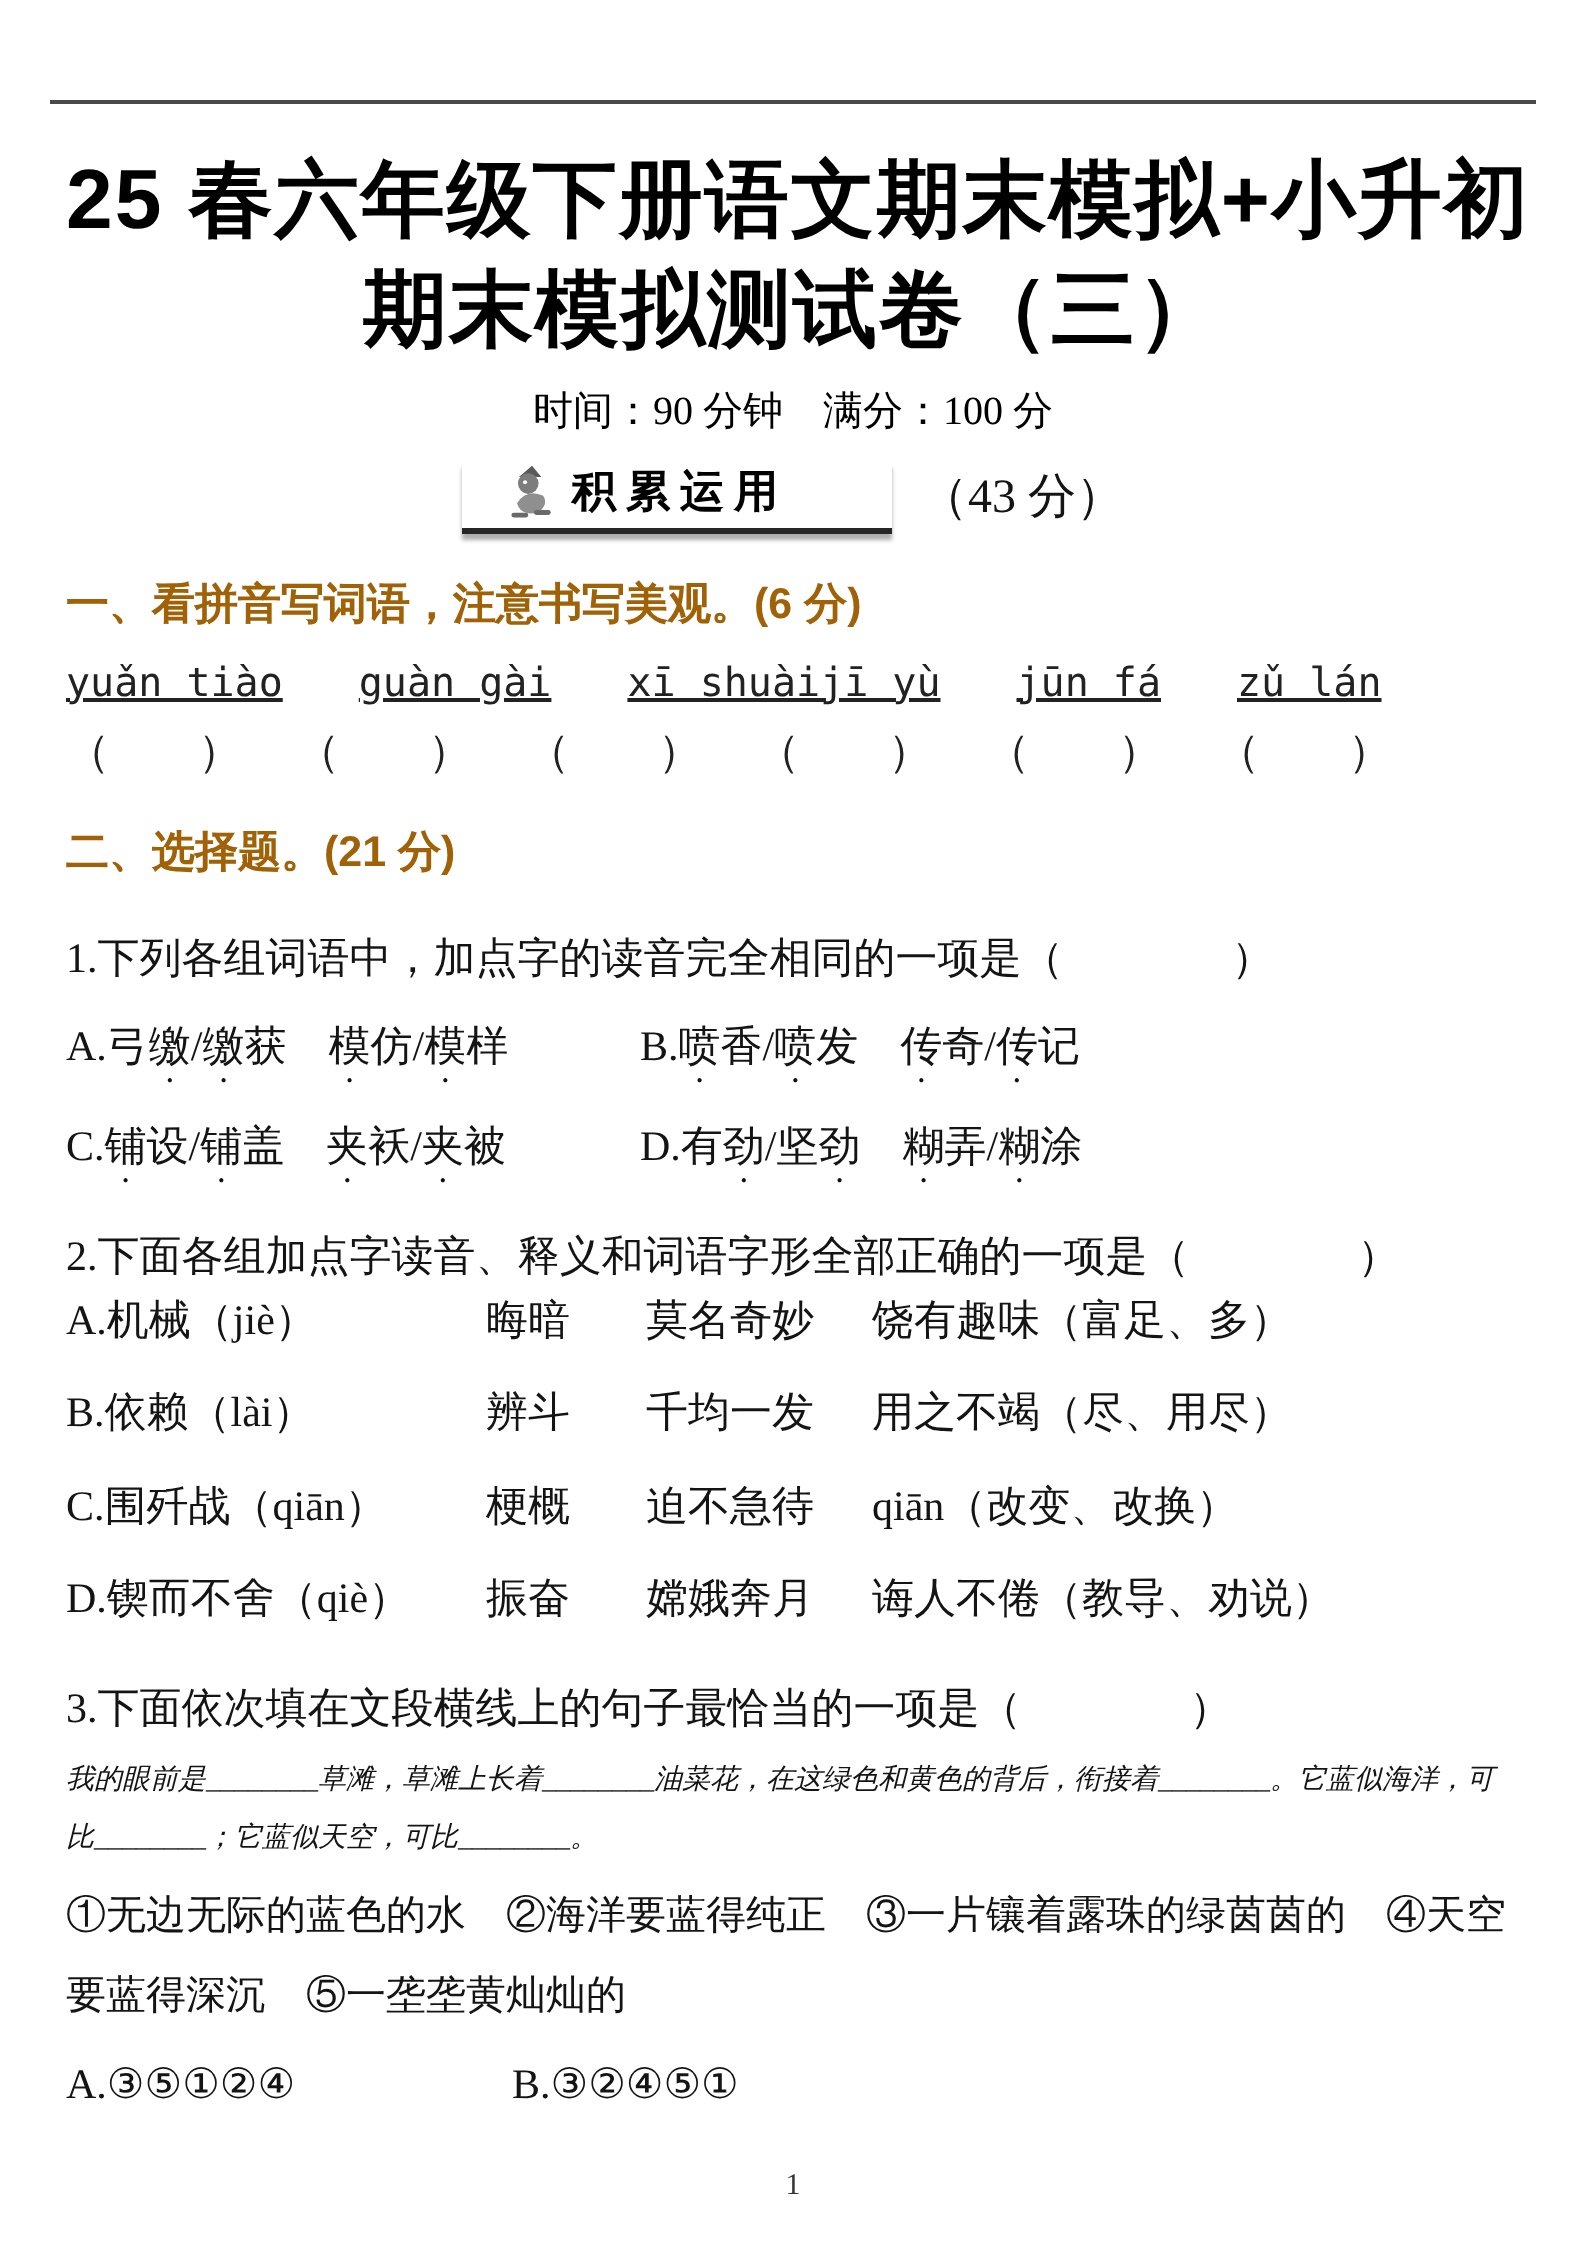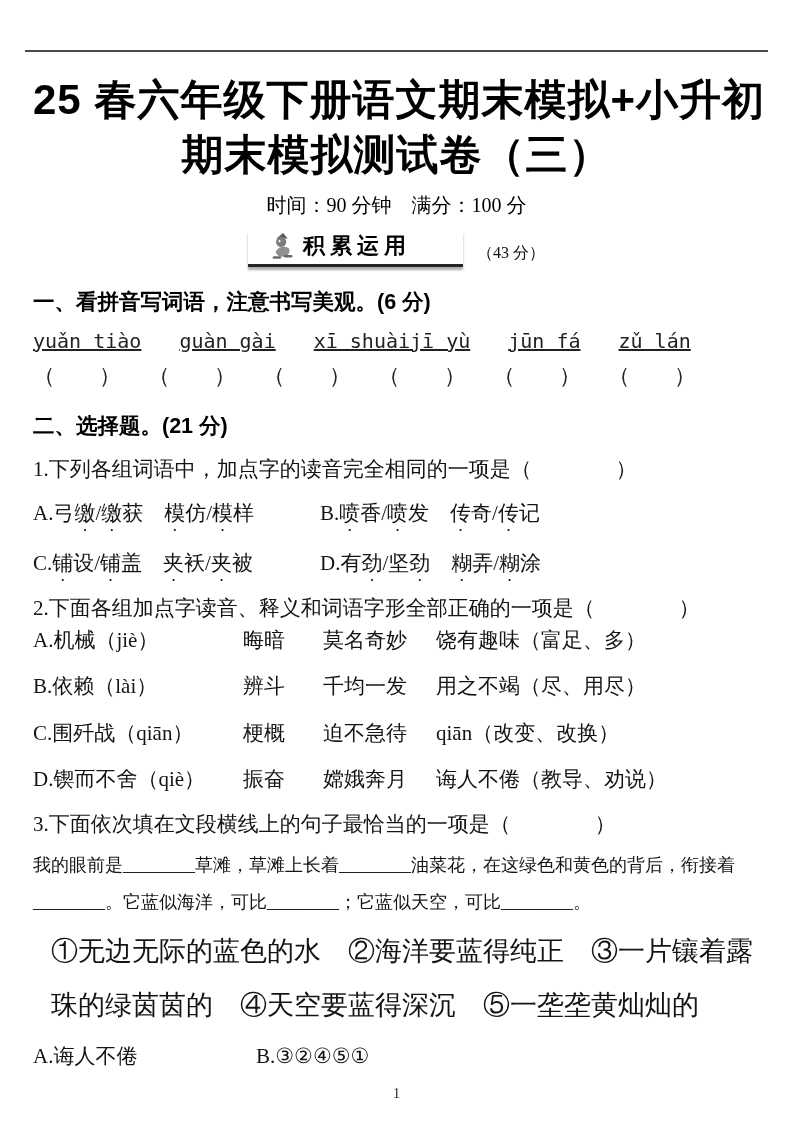--- a/index.html
+++ b/index.html
@@ -38,47 +38,47 @@
     display: flex; align-items: center; gap: 5px;
     padding: 0 52px 3px 20px;
     border-bottom: 3px solid #262626;
     box-shadow: 0 3px 2px rgba(0,0,0,0.32);
   }
   .banner-label {
     font-family: "Liberation Sans", "DejaVu Sans", sans-serif;
     font-weight: 900; font-size: 22px; letter-spacing: 5px; color: #000;
     white-space: nowrap;
   }
-  .banner-score { font-size: 16px; margin-left: 14px; padding-bottom: 3px; white-space: nowrap; }
+  .banner-score { font-size: 24px; margin-left: 14px; padding-bottom: 3px; white-space: nowrap; }
   .mascot { width: 30px; height: 30px; flex: 0 0 auto; }
 
   .sec-heading {
     font-family: "Liberation Sans", "DejaVu Sans", sans-serif;
-    font-weight: 900; font-size: 21.5px; color: #000000;
+    font-weight: 900; font-size: 21.5px; color: #a16207;
     margin-top: 20px; white-space: nowrap;
   }
   .pinyin-row {
     display: flex; gap: 38px; margin-top: 13px;
     font-family: "DejaVu Sans Mono", monospace;
     font-size: 20px; color: #222; white-space: nowrap; text-decoration: underline;
   }
   .bracket-row { display: flex; gap: 27px; margin-top: 8px; font-size: 22px; color: #222; }
 
-  .stem { font-size: 21px; line-height: 1.55; margin-top: 13px; }
+  .stem { font-size: 21px; line-height: 1.55; margin-top: 23px; }
 
   .q1-grid {
     display: grid; grid-template-columns: 287px 1fr;
     row-gap: 18px; margin-top: 13px; font-size: 21px; line-height: 1.5;
   }
   .q2-rows { font-size: 21px; }
   .q2-row { display: grid; grid-template-columns: 210px 80px 113px 1fr; line-height: 1.45; }
   .q2-row + .q2-row { margin-top: 16px; }
 
-  .passage { font-size: 18px; line-height: 2.05; margin-top: 7px; }
-  .items-line { font-size: 27px; line-height: 2.0; margin-top: 3px; margin-left: 18px; }
+  .passage { font-size: 14px; line-height: 2.05; margin-top: 7px; font-style: italic; }
+  .items-line { font-size: 20px; line-height: 2.0; margin-top: 3px; }
   .q3-grid {
     display: grid; grid-template-columns: 223px 1fr;
     row-gap: 14px; margin-top: 9px; font-size: 21px; line-height: 1.45;
   }
 
   .dotted { position: relative; display: inline-block; }
   .dotted::after {
     content: "•";
     position: absolute; left: 0; right: 0; bottom: -0.6em;
     text-align: center; font-size: 0.42em; line-height: 1; color: #111;
@@ -178,21 +178,21 @@
             <span>诲人不倦（教导、劝说）</span>
           </div>
         </div>
       </div>
 
       <div>
         <p class="stem">3.下面依次填在文段横线上的句子最恰当的一项是（　　　　）</p>
         <p class="passage">我的眼前是________草滩，草滩上长着________油菜花，在这绿色和黄色的背后，衔接着________。它蓝似海洋，可比________；它蓝似天空，可比________。</p>
         <p class="items-line">①无边无际的蓝色的水　②海洋要蓝得纯正　③一片镶着露珠的绿茵茵的　④天空要蓝得深沉　⑤一垄垄黄灿灿的</p>
         <div class="q3-grid">
-          <span>A.诲人不倦</span>
+          <span>A.③⑤①②④</span>
           <span>B.③②④⑤①</span>
 
         </div>
       </div>
     </section>
 
   </div>
 
   <div class="page-number">1</div>
 </div>

